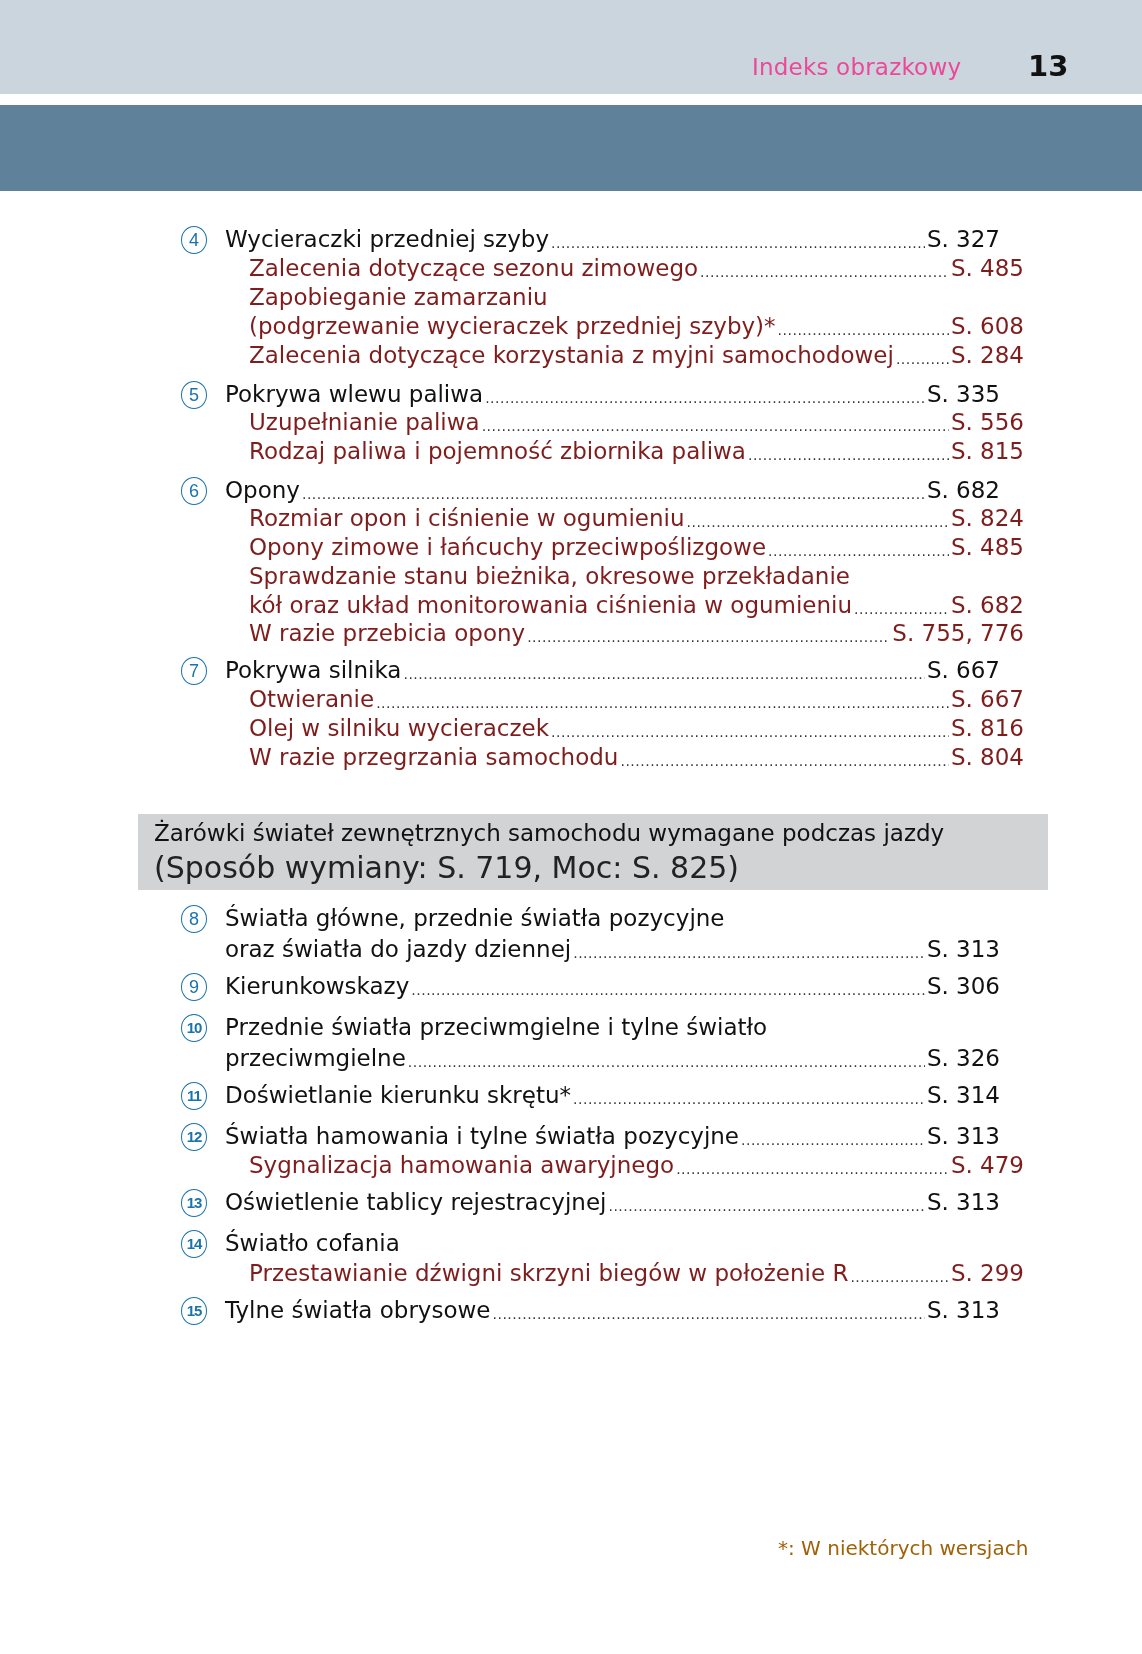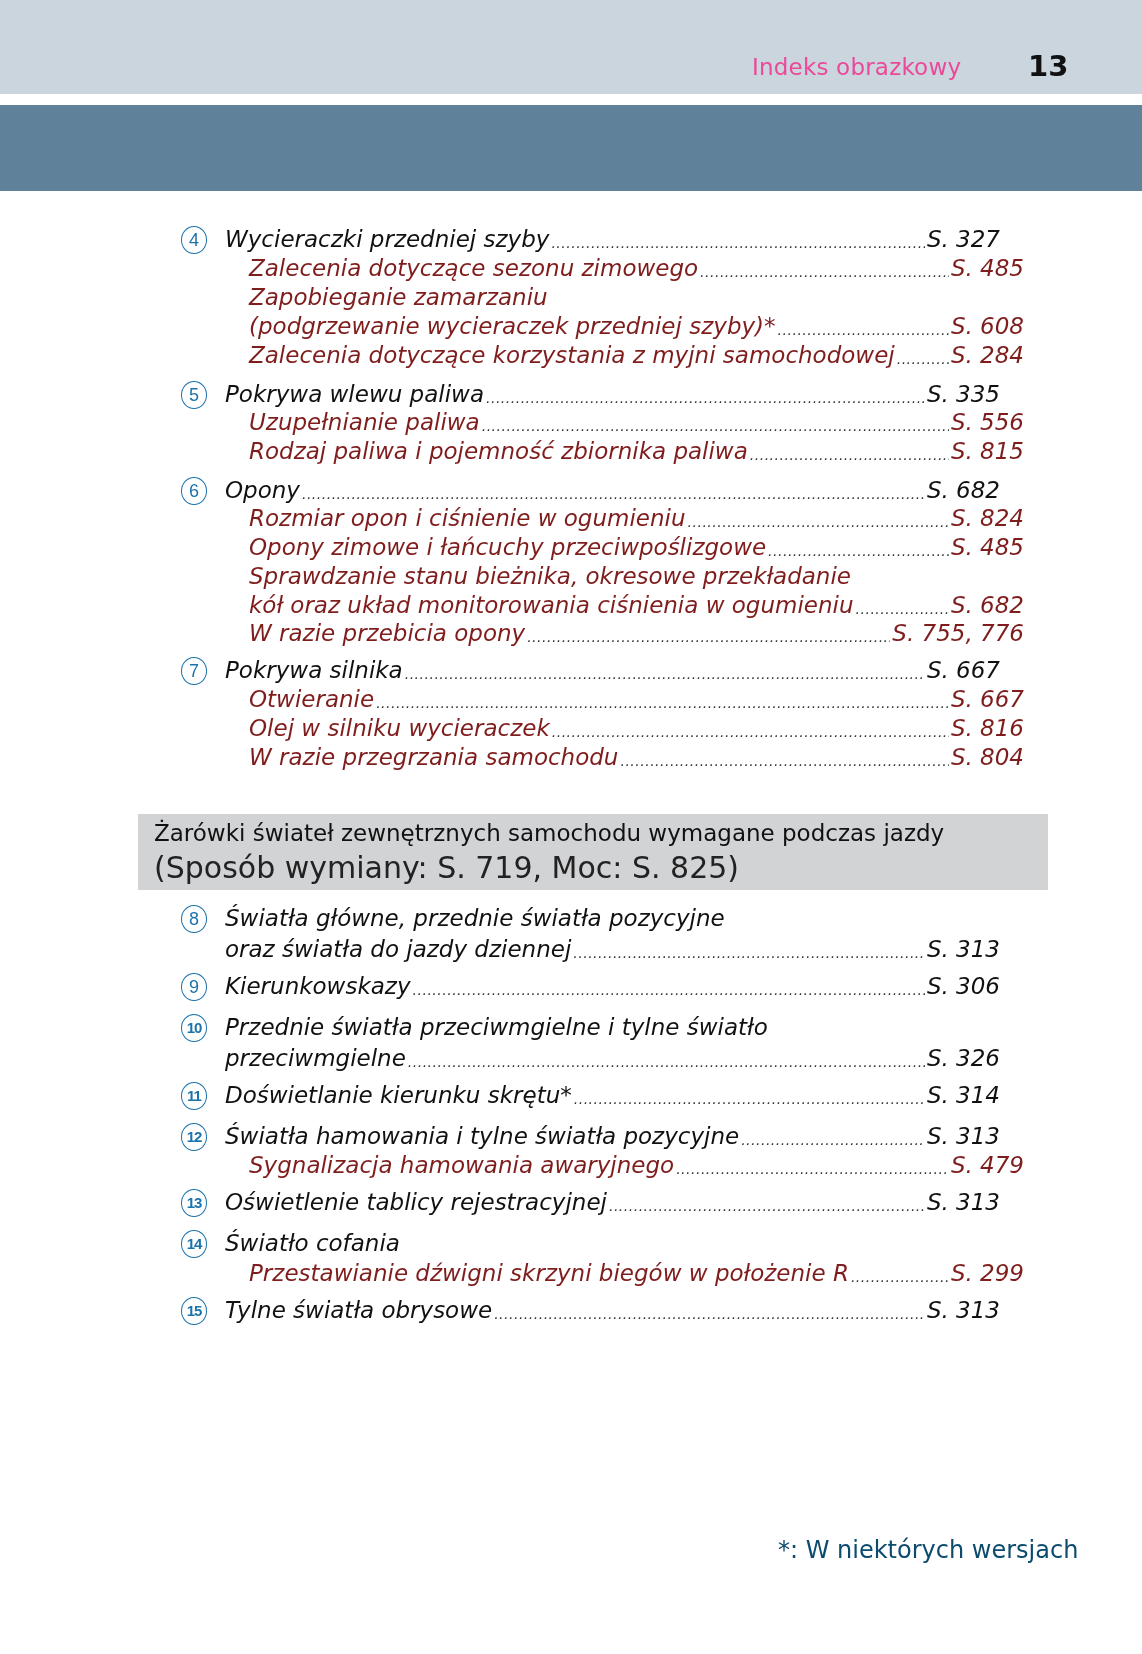--- a/index.html
+++ b/index.html
@@ -6,21 +6,21 @@
   body {
     width: 1142px; height: 1654px; position: relative; overflow: hidden;
     background: #ffffff; color: #1f1f1f;
     font-family: "DejaVu Sans", sans-serif;
   }
   .band-light { position: absolute; left: 0; top: 0; width: 1142px; height: 94px; background: #cbd5de; }
   .band-blue { position: absolute; left: 0; top: 105px; width: 1142px; height: 86px; background: #5f8199; }
   .hdr-title { position: absolute; left: 752px; top: 54px; font-size: 23px; color: #ec4899; letter-spacing: 0.2px; }
   .hdr-page { position: absolute; left: 1028px; top: 49px; font-size: 29px; font-weight: bold; color: #111; }
 
-  .row { position: absolute; left: 225px; width: 775px; height: 30px; display: flex; align-items: center; font-size: 23px; line-height: 30px; white-space: nowrap; font-style: italic; }
+  .row { position: absolute; left: 225px; width: 775px; height: 30px; display: flex; align-items: center; font-size: 23px; line-height: 30px; white-space: nowrap; }
   .row.main { font-weight: 500; color: #111; }
   .row.sub { color: #7f1d1d; margin-left: 24px; }
   .row .lbl { flex: 0 0 auto; }
   .row .dots { flex: 1 1 auto; overflow: hidden; margin: 0 2px; position: relative; height: 30px; }
   .row .dots::after {
     content: "................................................................................................................................................................................................";
     position: absolute; left: 0; bottom: 0; font-size: 14px; letter-spacing: 0.5px; line-height: 22px; color: #333;
   }
   .row .pg { flex: 0 0 auto; }
 
@@ -29,21 +29,21 @@
     border: 1.6px solid #1b73ab; border-radius: 50%;
     color: #1b73ab; font-size: 18px; line-height: 26px; text-align: center;
     font-family: "Liberation Sans", sans-serif;
   }
   .circ.two { font-size: 15px; letter-spacing: -1px; font-weight: bold; }
 
   .box { position: absolute; left: 138px; top: 814px; width: 910px; height: 76px; background: #d2d3d5; }
   .box-title { position: absolute; left: 16px; top: 6px; font-size: 23px; font-weight: 500; color: #111; white-space: nowrap; }
   .box-sub { position: absolute; left: 16px; top: 36px; font-size: 30px; color: #222; white-space: nowrap; }
 
-  .foot { position: absolute; left: 778px; top: 1536px; font-size: 24px; color: #0c4a6e; white-space: nowrap; }
+  .foot { position: absolute; left: 778px; top: 1536px; font-size: 20px; color: #a16207; white-space: nowrap; }
 </style>
 </head>
 <body>
 
 <div class="band-light"></div>
 <div class="band-blue"></div>
 <div class="hdr-title">Indeks obrazkowy</div>
 <div class="hdr-page">13</div>
 
 <div class="circ" style="top:226px">4</div>

